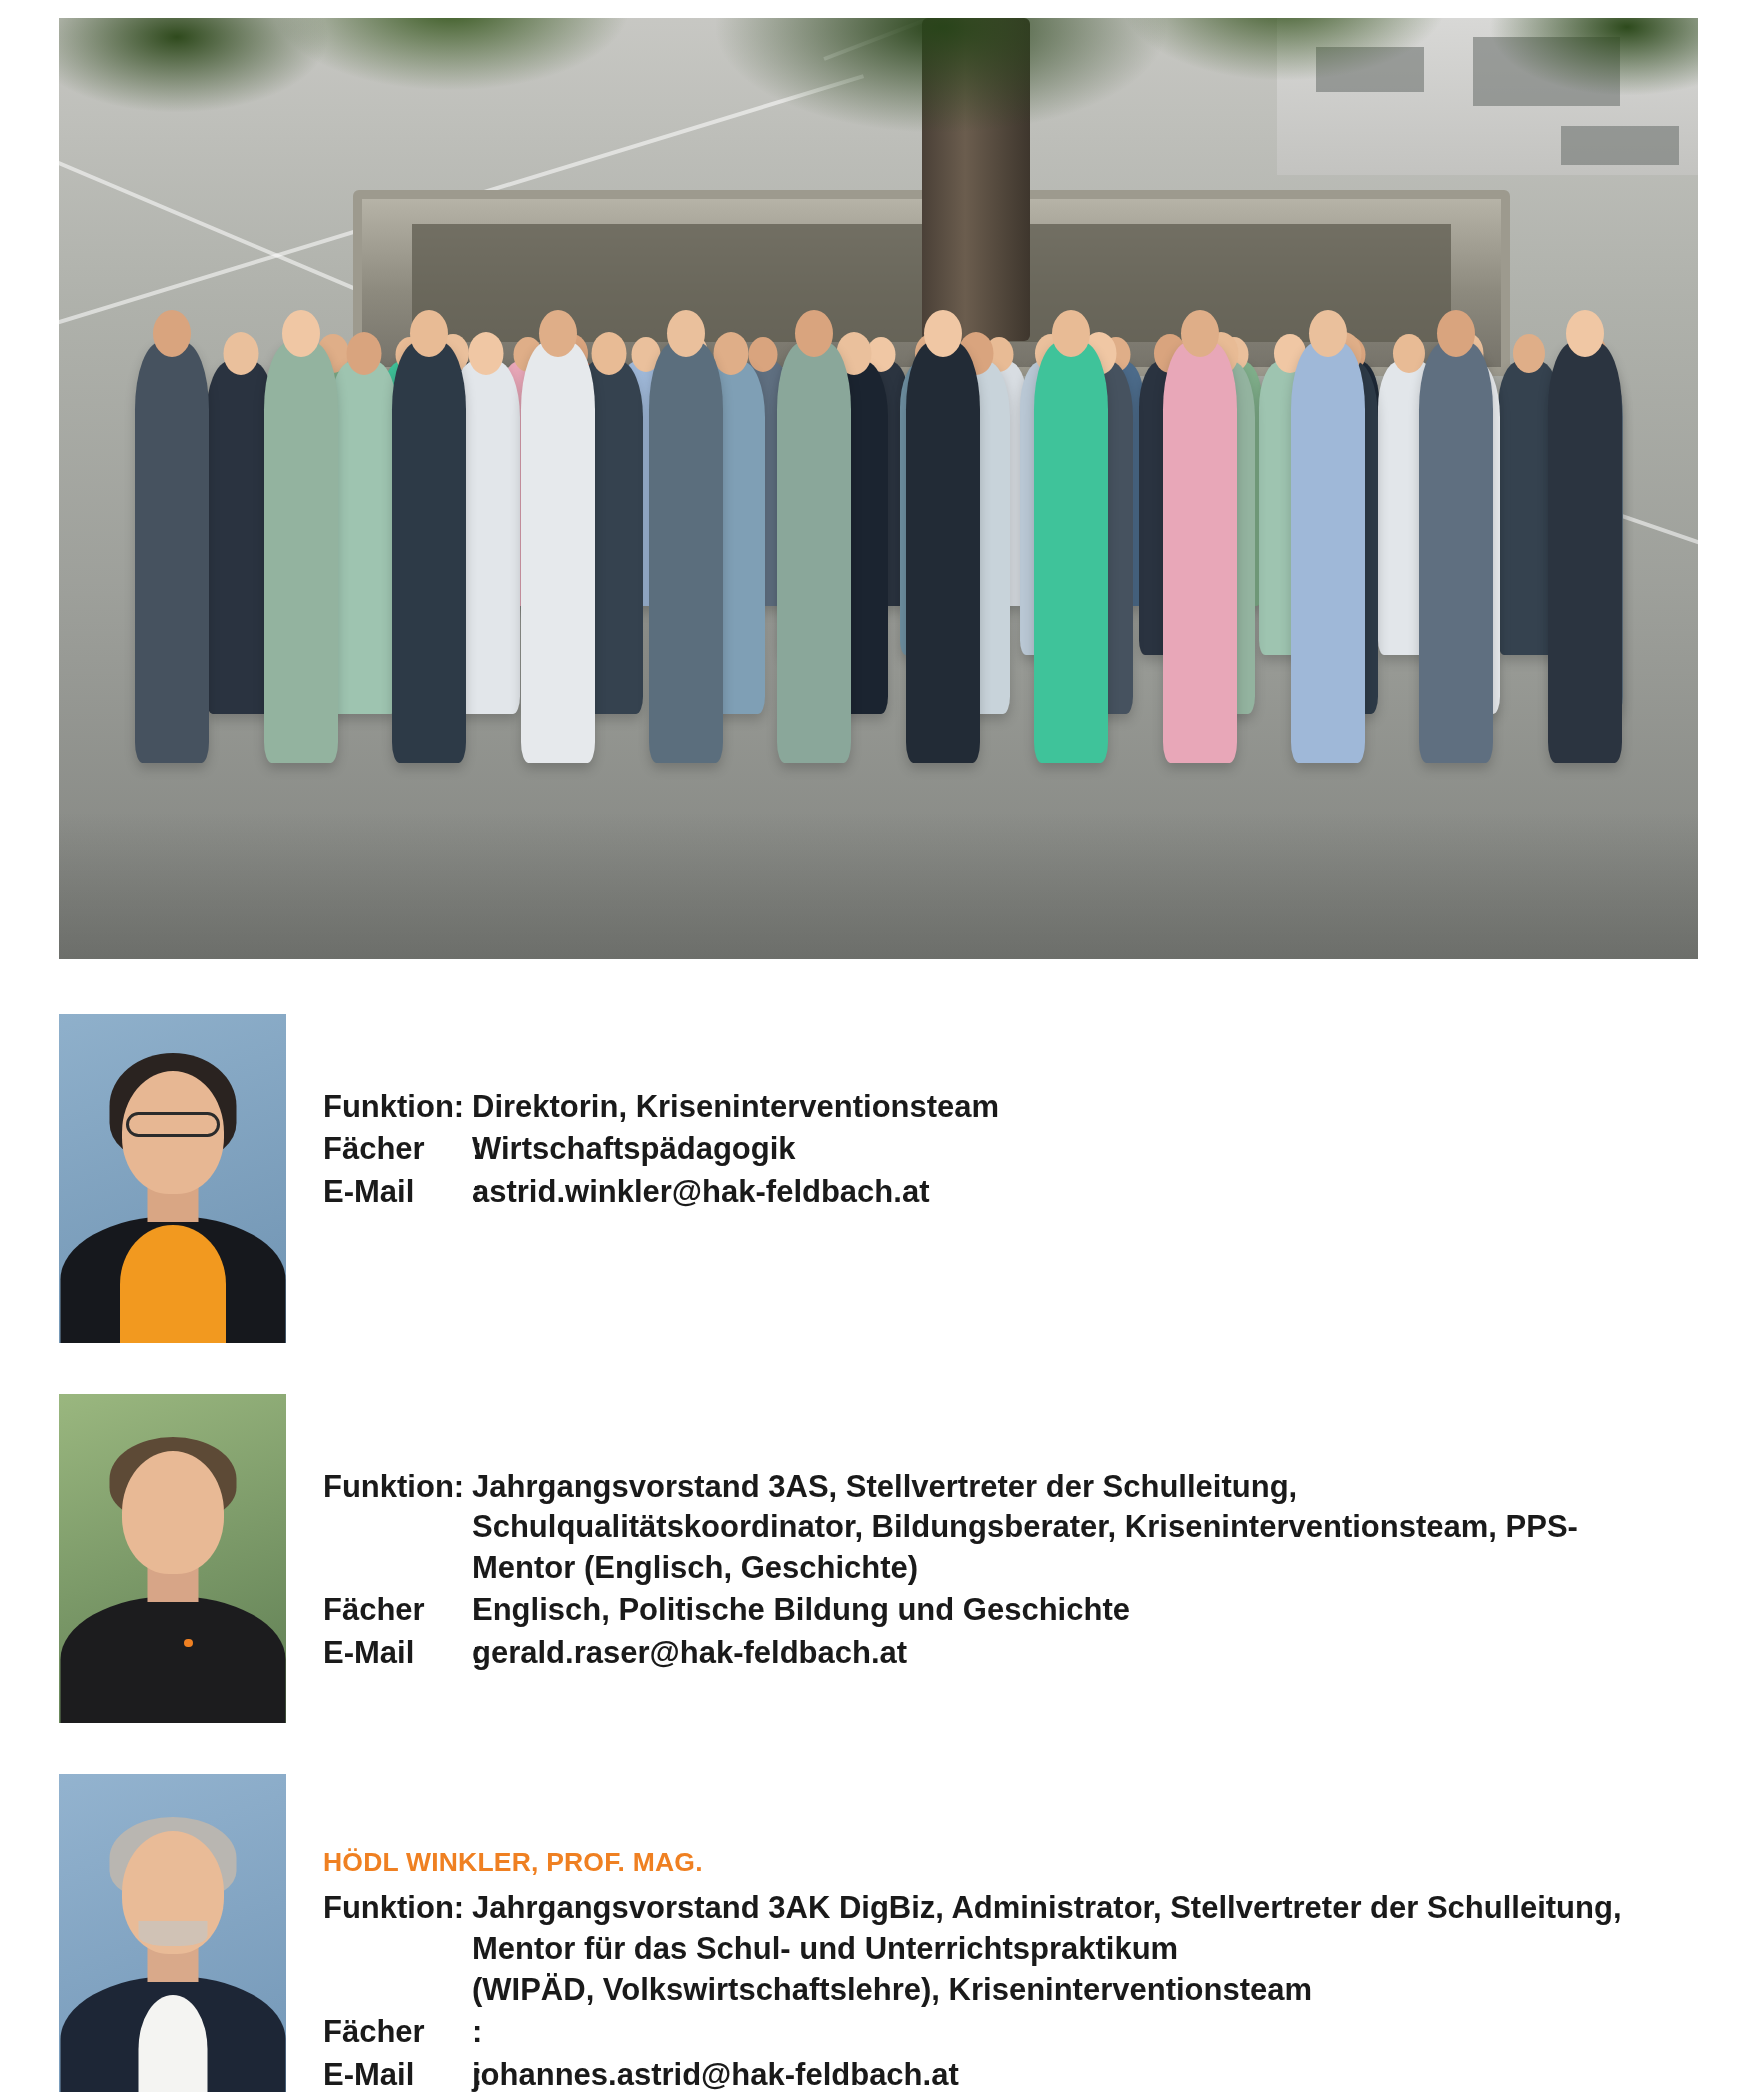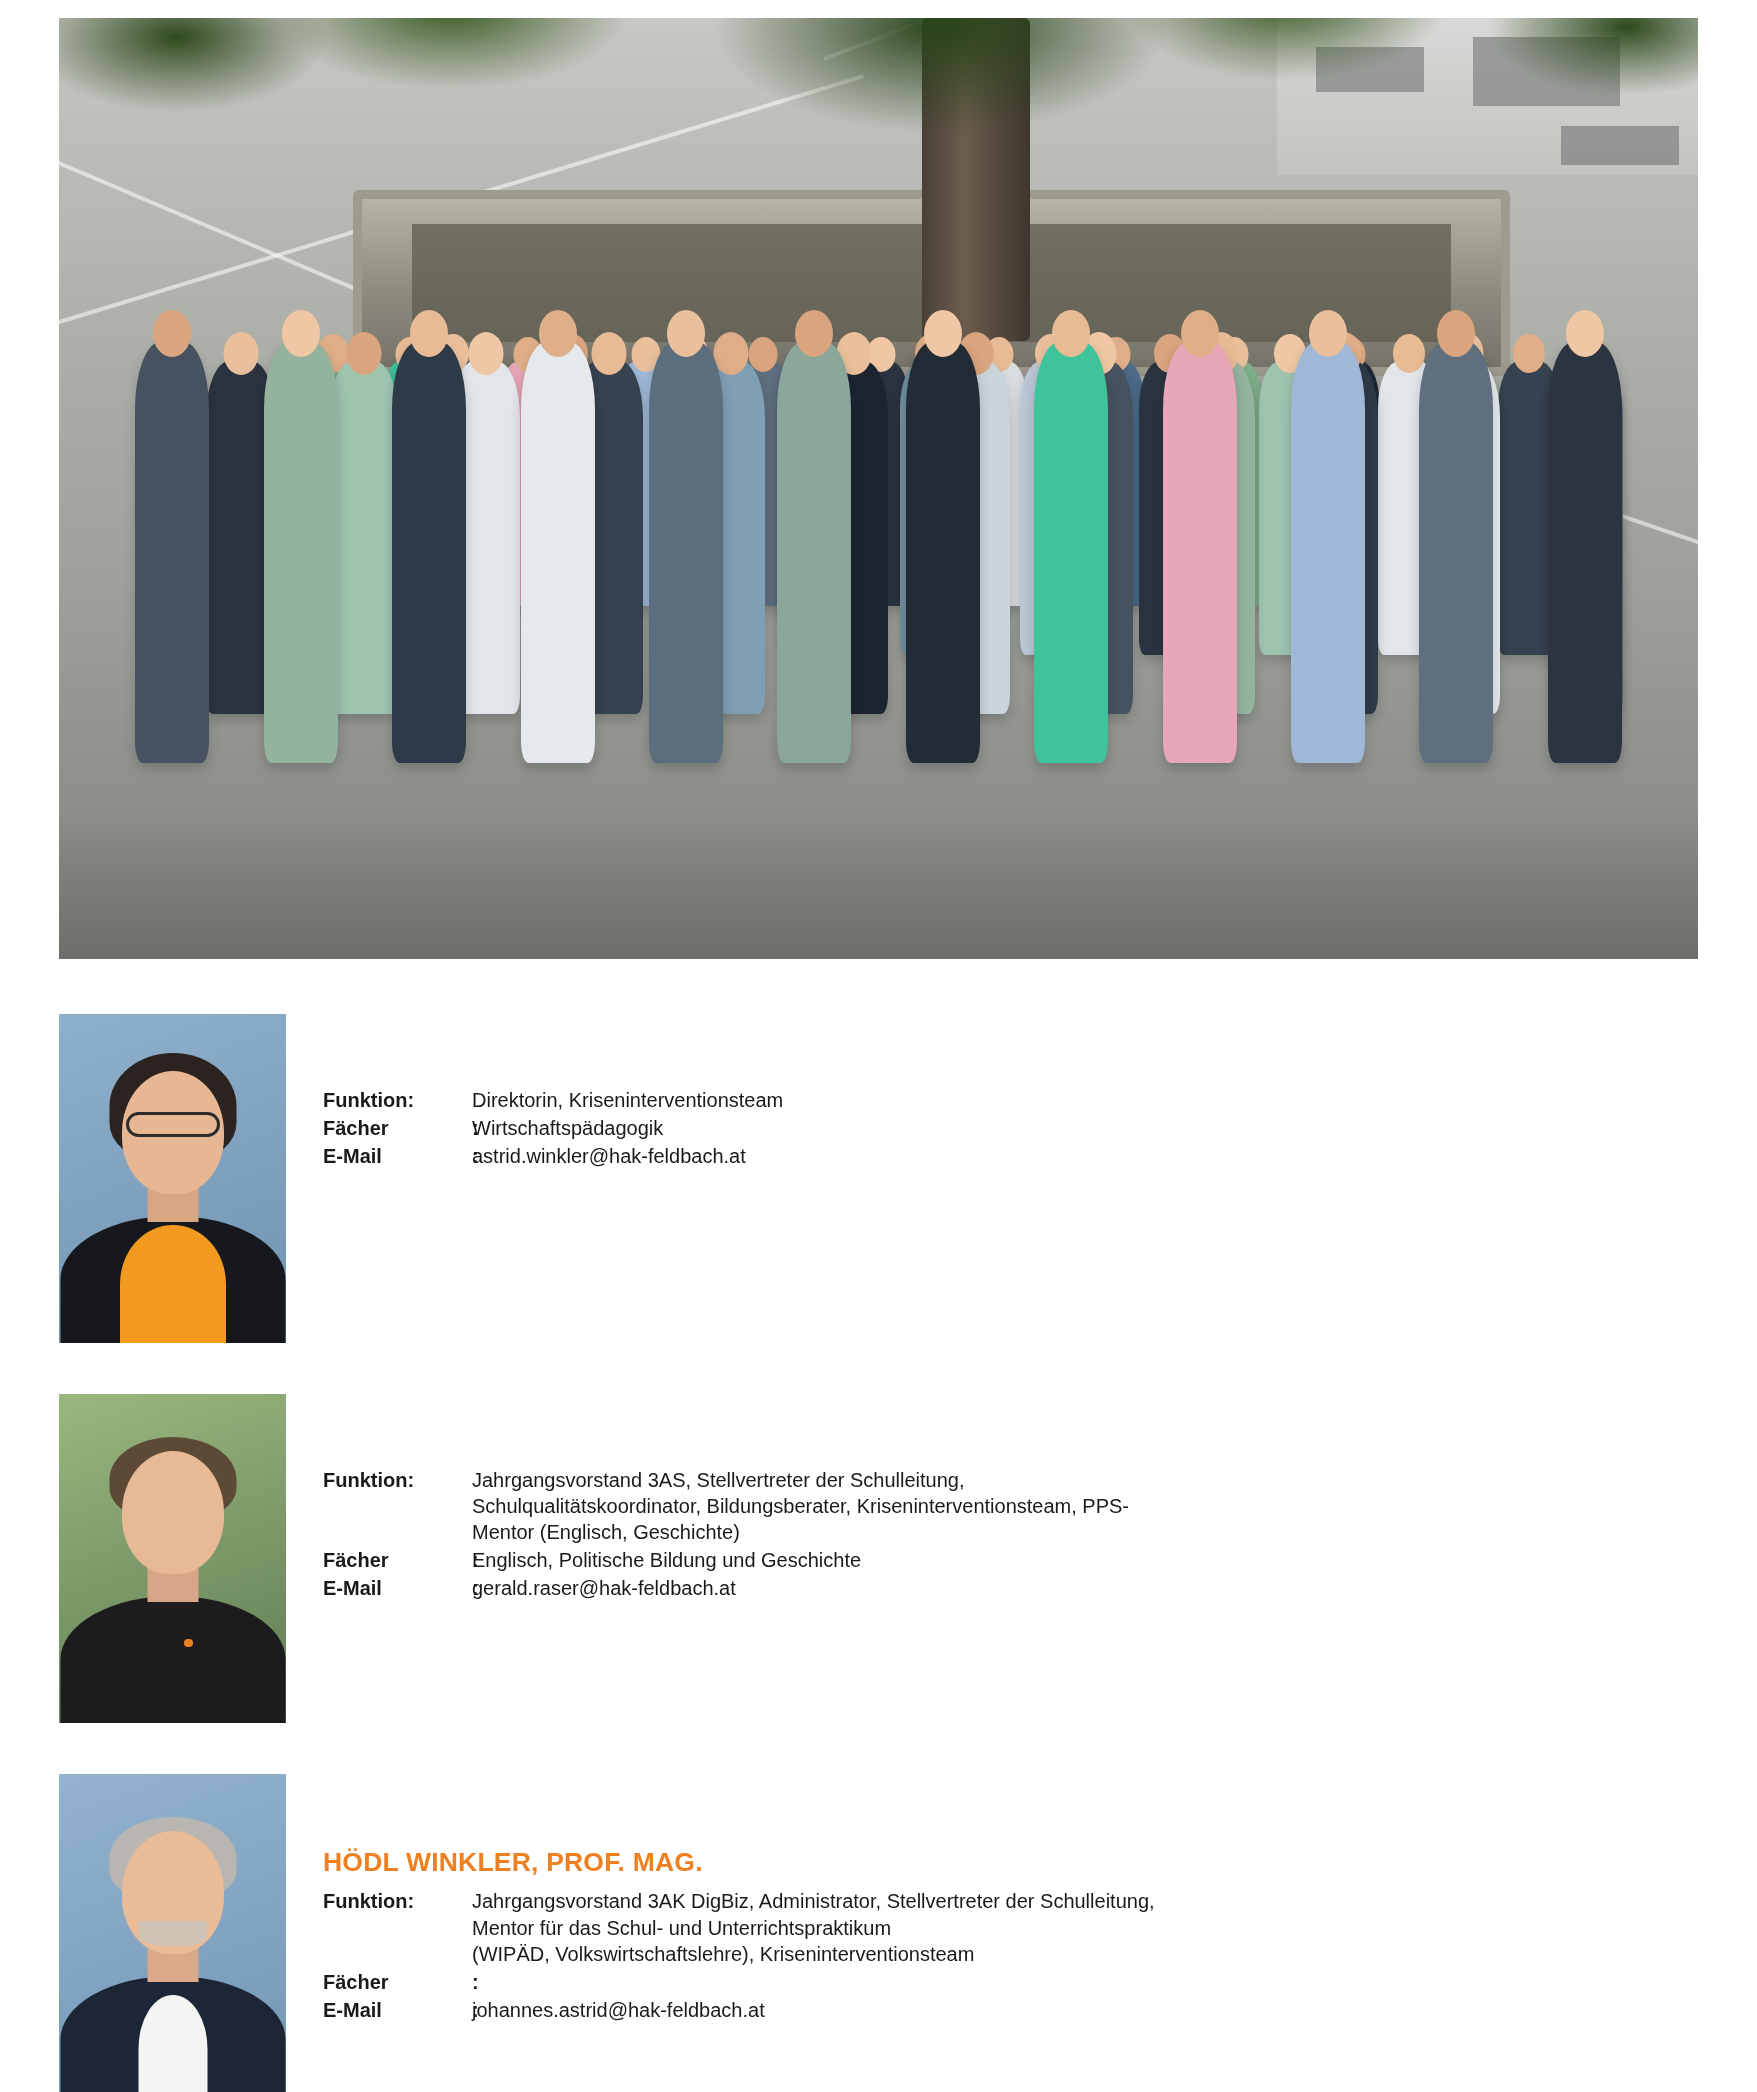--- a/index.html
+++ b/index.html
@@ -139,38 +139,39 @@
   }
   .staff-name {
     color: #ef8022;
     font-weight: bold;
     font-size: 26.5px;
     letter-spacing: 0.2px;
     margin-bottom: 10.8px;
   }
   .field-row {
     display: flex;
-    font-size: 20px;
+    font-size: 31px;
     line-height: 1.31;
     margin-bottom: 2px;
   }
   .field-label {
     font-weight: bold;
     width: 149px;
     flex: 0 0 149px;
     white-space: nowrap;
   }
   .field-colon {
     font-weight: bold;
     width: 61px;
     flex: 0 0 61px;
   }
   .field-value {
     flex: 1;
     white-space: pre-line;
+    font-weight: bold;
   }
 </style>
 </head>
 <body>
 
 <div class="page">
 
   <div class="group-photo-wrap">
     <div class="gp-sky"></div>
     <div class="gp-pavement"></div>

